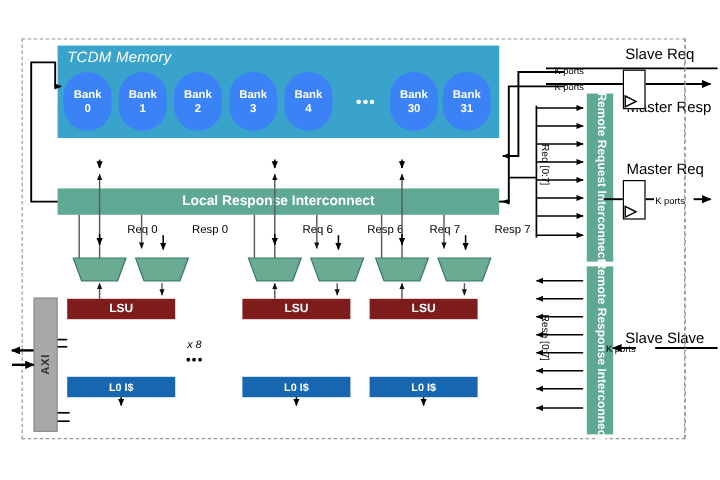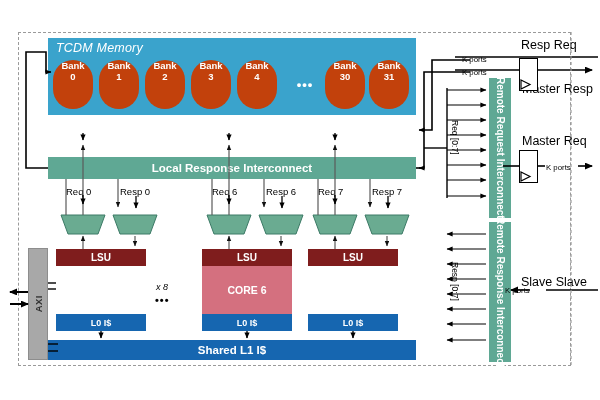--- a/index.html
+++ b/index.html
@@ -9,22 +9,22 @@
 
   .abs{position:absolute;box-sizing:border-box;}
 
   
   .cluster-border{border:1.5px dashed #9a9a9a;}
 
   
   .tcdm{background:#3aa3cc;}
   .tcdm-title{color:#ffffff;font-style:italic;font-weight:normal;font-size:12.5px;
               letter-spacing:.2px;}
-  .bank{background:#c2410c;color:#fff;font-weight:bold;font-size:9.5px;
-        display:flex;flex-direction:column;align-items:center;justify-content:flex-start;
+  .bank{background:#3b82f6;color:#fff;font-weight:bold;font-size:9.5px;
+        display:flex;flex-direction:column;align-items:center;justify-content:center;
         line-height:11px;text-align:center;border-radius:20px;}
   .bank-dots{color:#ffffff;font-weight:bold;font-size:13px;letter-spacing:1px;
              display:flex;align-items:center;justify-content:center;}
 
   
   .icn{background:#5fa894;color:#fff;font-weight:bold;font-size:11.5px;
        display:flex;align-items:center;justify-content:center;}
   .icn-v{background:#5fa894;color:#fff;font-weight:bold;font-size:10px;
          display:flex;align-items:center;justify-content:center;}
   .icn-v span{writing-mode:vertical-rl;white-space:nowrap;line-height:1;}
@@ -36,21 +36,21 @@
         display:flex;align-items:center;justify-content:center;}
   .l0{background:#1666b0;color:#fff;font-weight:bold;font-size:9px;
       display:flex;align-items:center;justify-content:center;}
   .l1{background:#1666b0;color:#fff;font-weight:bold;font-size:11.5px;
       display:flex;align-items:center;justify-content:center;}
   .axi{background:#a8a8a8;color:#333;font-weight:bold;font-size:9.5px;
        display:flex;align-items:center;justify-content:center;border:1px solid #8d8d8d;}
   .axi span{writing-mode:vertical-rl;transform:rotate(180deg);letter-spacing:.5px;}
 
   
-  .lbl{color:#000;font-size:9.5px;white-space:nowrap;}
+  .lbl{color:#000;font-size:9.5px;white-space:nowrap;padding-left:40px;}
   .lbl-big{color:#000;font-size:12.5px;white-space:nowrap;}
   .lbl-sm{color:#000;font-size:7.8px;white-space:nowrap;}
   .lbl-rot{color:#000;font-size:8.5px;white-space:nowrap;}
   .lbl-rot span{writing-mode:vertical-rl;display:block;line-height:1;}
   .mult{color:#000;font-size:9px;font-style:italic;white-space:nowrap;}
   .vdots{color:#000;font-weight:bold;font-size:11px;letter-spacing:1px;}
 
   
   svg.ov{position:absolute;left:0;top:0;width:600px;height:400px;overflow:visible;}
 
@@ -104,51 +104,49 @@
   <div class="abs lbl" style="left:120px;top:186px;">Resp 0</div>
   <div class="abs lbl" style="left:212px;top:186px;">Req 6</div>
   <div class="abs lbl" style="left:266px;top:186px;">Resp 6</div>
   <div class="abs lbl" style="left:318px;top:186px;">Req 7</div>
   <div class="abs lbl" style="left:372px;top:186px;">Resp 7</div>
 
   <div class="abs lsu" style="left:56px;top:249px;width:90px;height:17px;">LSU</div>
   <div class="abs l0" style="left:56px;top:314px;width:90px;height:17px;">L0 I$</div>
 
   <div class="abs lsu" style="left:202px;top:249px;width:90px;height:17px;">LSU</div>
-  <div class="abs core" style="left:202px;top:266px;width:90px;height:48px;">CORE 6</div>
   <div class="abs l0" style="left:202px;top:314px;width:90px;height:17px;">L0 I$</div>
 
   <div class="abs lsu" style="left:308px;top:249px;width:90px;height:17px;">LSU</div>
   <div class="abs l0" style="left:308px;top:314px;width:90px;height:17px;">L0 I$</div>
 
   <div class="abs mult" style="left:156px;top:282px;">x 8</div>
   <div class="abs vdots" style="left:155px;top:294px;">•••</div>
 
-  <div class="abs l1" style="left:48px;top:340px;width:368px;height:20px;">Shared L1 I$</div>
 
   <div class="abs axi" style="left:28px;top:248px;width:20px;height:112px;">
     <span>AXI</span>
   </div>
 
   <div class="abs icn-v" style="left:489px;top:78px;width:22px;height:140px;">
     <span>Remote Request Interconnect</span>
   </div>
 
   <div class="abs icn-v" style="left:489px;top:222px;width:22px;height:140px;">
     <span>Remote Response Interconnect</span>
   </div>
 
   <div class="abs lbl-rot" style="left:450px;top:120px;">
     <span>Req [0:7]</span>
   </div>
   <div class="abs lbl-rot" style="left:450px;top:262px;">
     <span>Resp [0:7]</span>
   </div>
 
-  <div class="abs lbl-big" style="left:521px;top:38px;">Resp Req</div>
+  <div class="abs lbl-big" style="left:521px;top:38px;">Slave Req</div>
   <div class="abs lbl-big" style="left:522px;top:82px;">Master Resp</div>
   <div class="abs lbl-big" style="left:522px;top:134px;">Master Req</div>
   <div class="abs lbl-big" style="left:521px;top:275px;">Slave Slave</div>
 
   <div class="abs lbl-sm" style="left:462px;top:55px;">K ports</div>
   <div class="abs lbl-sm" style="left:462px;top:68px;">K ports</div>
   <div class="abs lbl-sm" style="left:546px;top:163px;">K ports</div>
   <div class="abs lbl-sm" style="left:505px;top:286px;">K ports</div>
 
   <div class="abs regbox" style="left:519px;top:58px;width:19px;height:33px;"></div>

